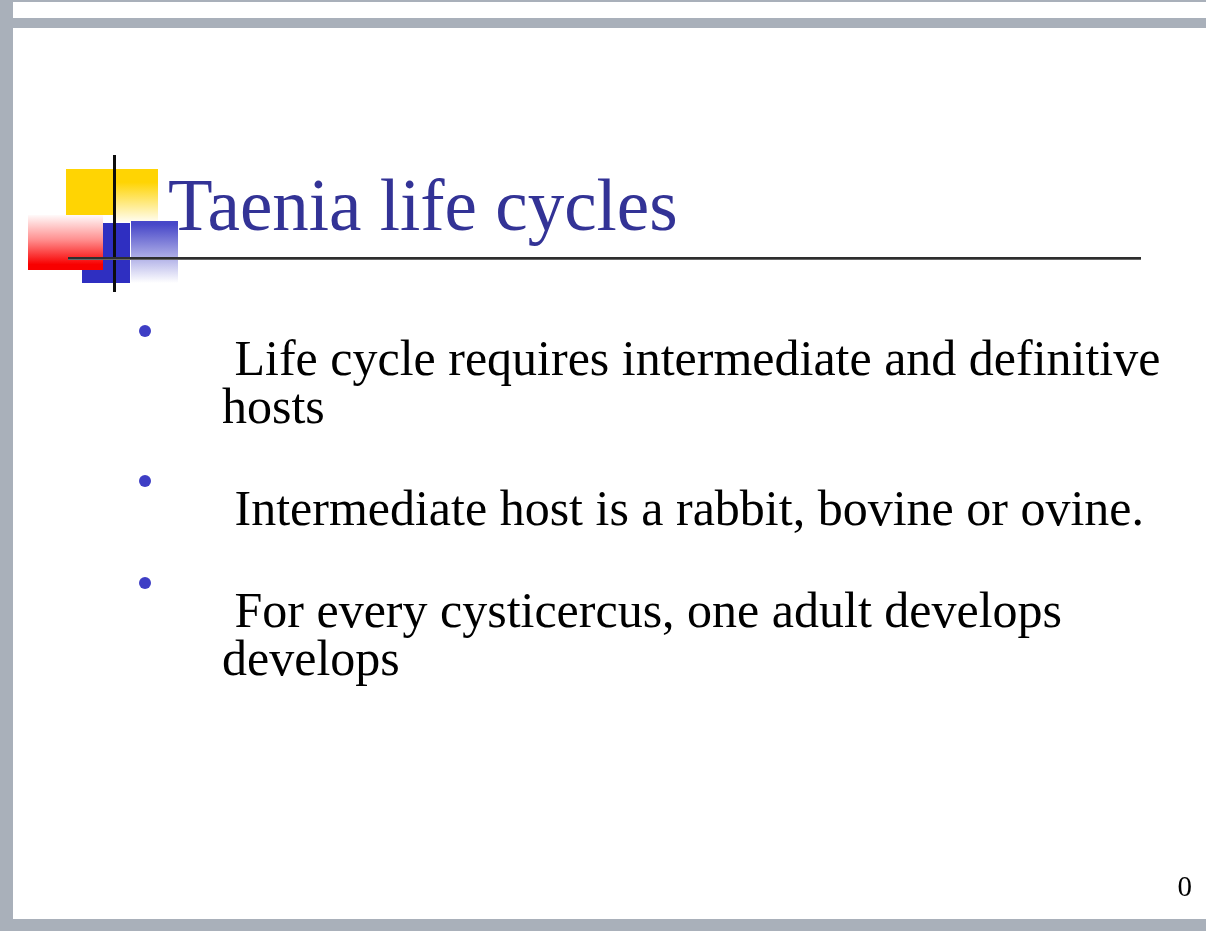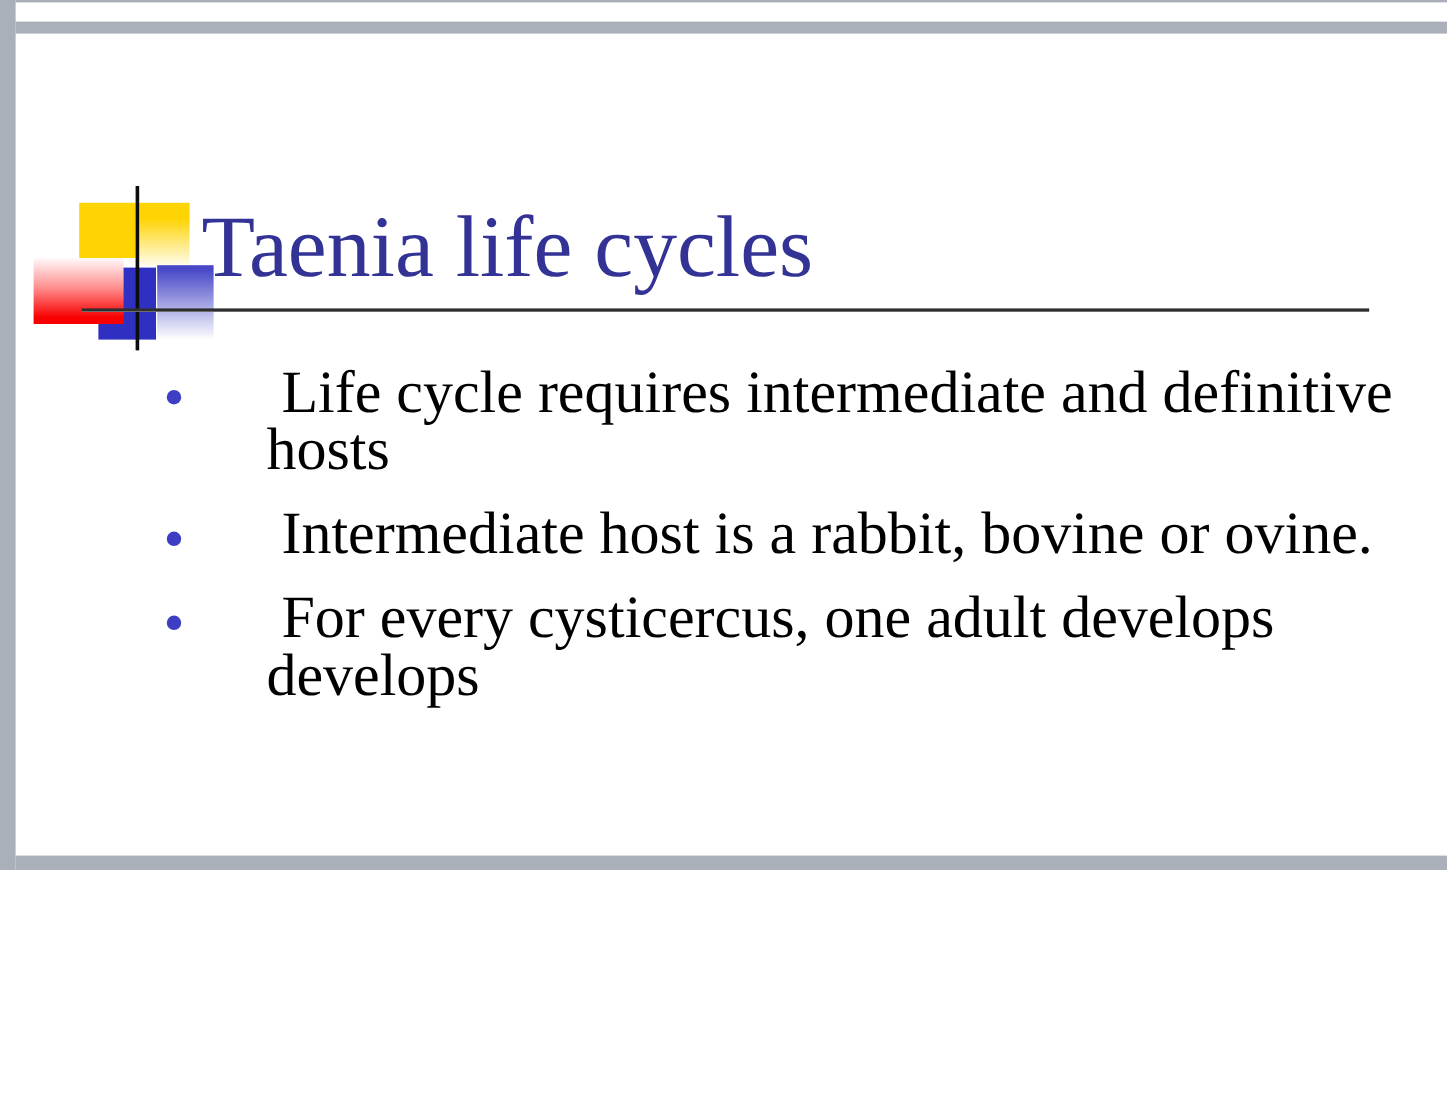--- a/index.html
+++ b/index.html
@@ -1,18 +1,18 @@
 <!DOCTYPE html>
 <html><head>
 <meta charset="utf-8">
 <style>
   html,body{margin:0;padding:0;background:#ffffff;}
   #stage{
     position:relative;
-    width:1206px;height:725px;
+    width:1206px;height:931px;
     background:#ffffff;
     overflow:hidden;
     font-family:"Liberation Serif", serif;
   }
   
   .left-bar{position:absolute;left:0;top:0;width:13px;height:931px;background:#a9b0ba;}
   .top-thin{position:absolute;left:13px;right:0;top:0;height:2px;background:#a9b0ba;}
   .top-bar{position:absolute;left:13px;right:0;top:18px;height:10px;background:#a9b0ba;}
   .bottom-bar{position:absolute;left:13px;right:0;bottom:0;height:12px;background:#a9b0ba;}
 
@@ -38,20 +38,21 @@
   }
 
   
   .bullets{position:absolute;left:139px;top:302px;width:1036px;}
   .bullet-row{display:flex;align-items:flex-start;margin:0 0 22px 0;}
   .dot{flex:none;width:12px;height:12px;border-radius:50%;background:#3e3ec5;margin-top:23px;}
   .btext{
     margin-left:71px;
     font-size:50px;line-height:48px;color:#000000;
     white-space:pre-wrap;
+    margin-top:32px;
   }
 
   
   .page-number{
     position:absolute;right:14px;top:870px;
     font-size:29px;color:#000000;
   }
 </style>
 </head>
 <body>

